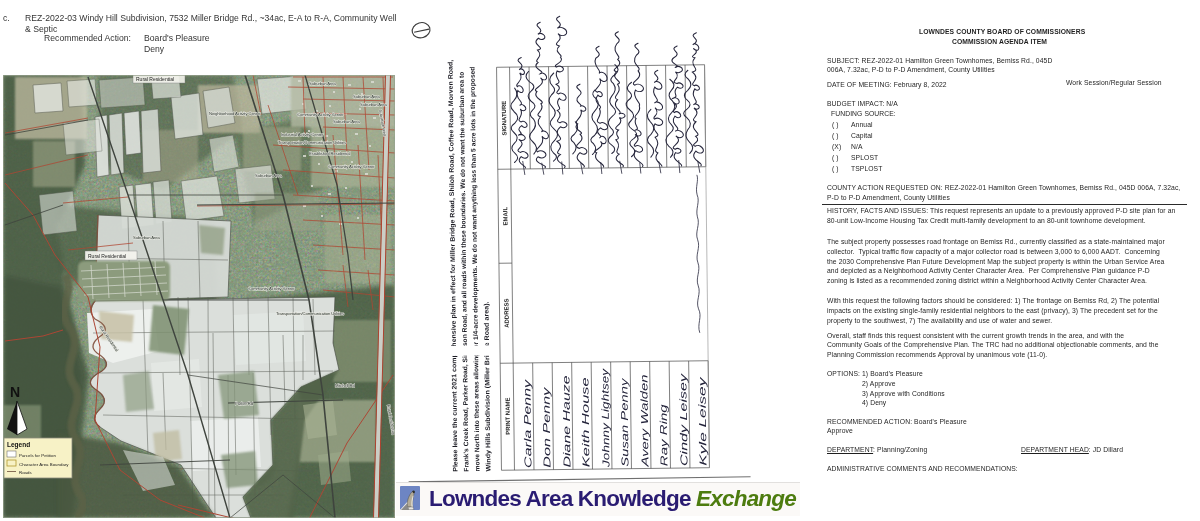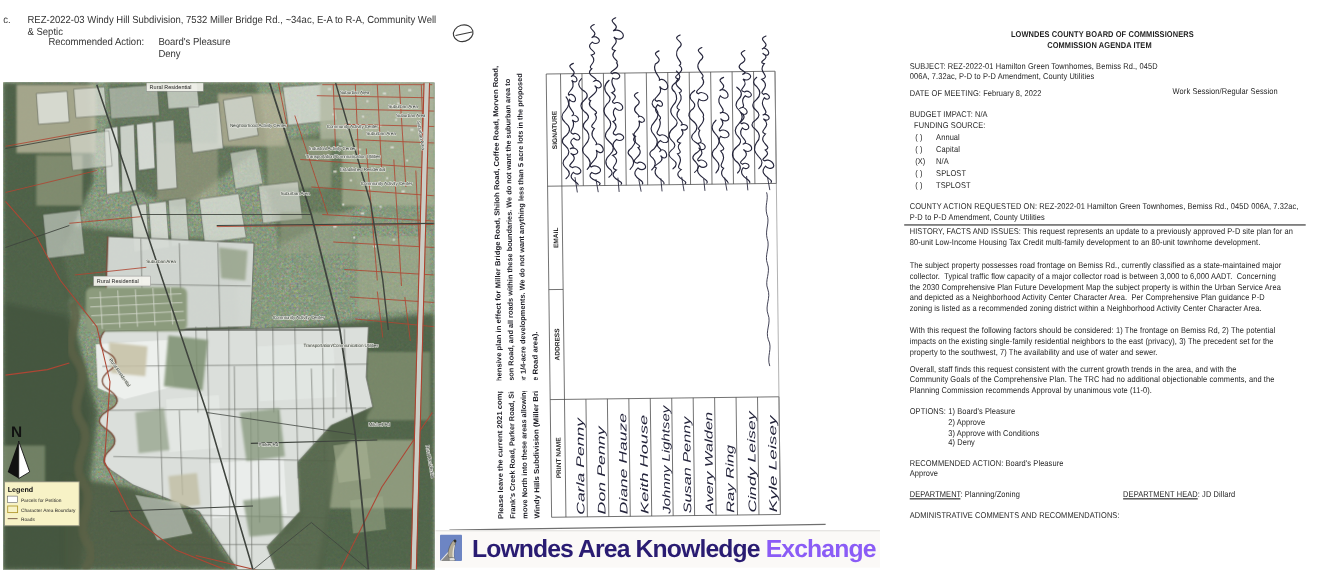--- a/index.html
+++ b/index.html
@@ -361,21 +361,21 @@
 <rect x="0" y="0" width="20" height="24" rx="1" fill="#6d85c3"></rect>
 <path d="M0,24 L8,15 L13,24 Z" fill="#ececea"></path>
 <path d="M1,24 L7,17.5 L9,24 Z" fill="#8a8a88"></path>
 <path d="M8,21 C6.5,17 8,12 10,8.5 C11,6.5 12.5,5 13.5,5.5 C14.8,6 14,8 13.6,9.5 C12.8,13 12,17 12.8,21 Z" fill="#b3ab96" stroke="#4a4a44" stroke-width="0.5"></path>
 <path d="M11.5,21 C11,17 11.6,13 12.6,10 L13.6,9.5 C12.9,13.2 12.2,17 12.9,21 Z" fill="#e6e3da"></path>
 <path d="M12.2,5.2 C13,4 14.6,4.4 14.9,5.6 C15.1,6.6 14.2,7.4 13.2,7.2 Z" fill="#2e2e2a"></path>
 <path d="M9,21 L13,21 L14,23.5 L8.3,23.5 Z" fill="#e8e6e2" stroke="#555555" stroke-width="0.4"></path>
 </svg>
 </div>
 
-<div style="position:absolute;left:429px;top:482px;height:33px;line-height:33px;font-size:22.5px;font-weight:bold;color:#2a1c72;letter-spacing:-0.8px;white-space:nowrap;">Lowndes Area Knowledge <span style="color:#8b5cf6;">Exchange</span></div>
+<div style="position:absolute;left:429px;top:482px;height:33px;line-height:33px;font-size:22.5px;font-weight:bold;color:#2a1c72;letter-spacing:-0.8px;white-space:nowrap;">Lowndes Area Knowledge <span style="color:#4d7c0f;font-style:italic;">Exchange</span></div>
 
 <div id="rcol" style="position:absolute;left:0;top:0;">
 
 <div class="ra sx" style="left:919px;top:26.5px;font-weight:bold;">LOWNDES COUNTY BOARD OF COMMISSIONERS</div>
 
 <div class="ra sx" style="left:952px;top:37px;font-weight:bold;">COMMISSION AGENDA ITEM</div>
 
 <div class="ra sx" style="left:827px;top:55.5px;">SUBJECT: REZ-2022-01 Hamilton Green Townhomes, Bemiss Rd., 045D<br>006A, 7.32ac, P-D to P-D Amendment, County Utilities</div>
 
 <div class="ra sx" style="left:827px;top:80px;">DATE OF MEETING: February 8, 2022</div>

